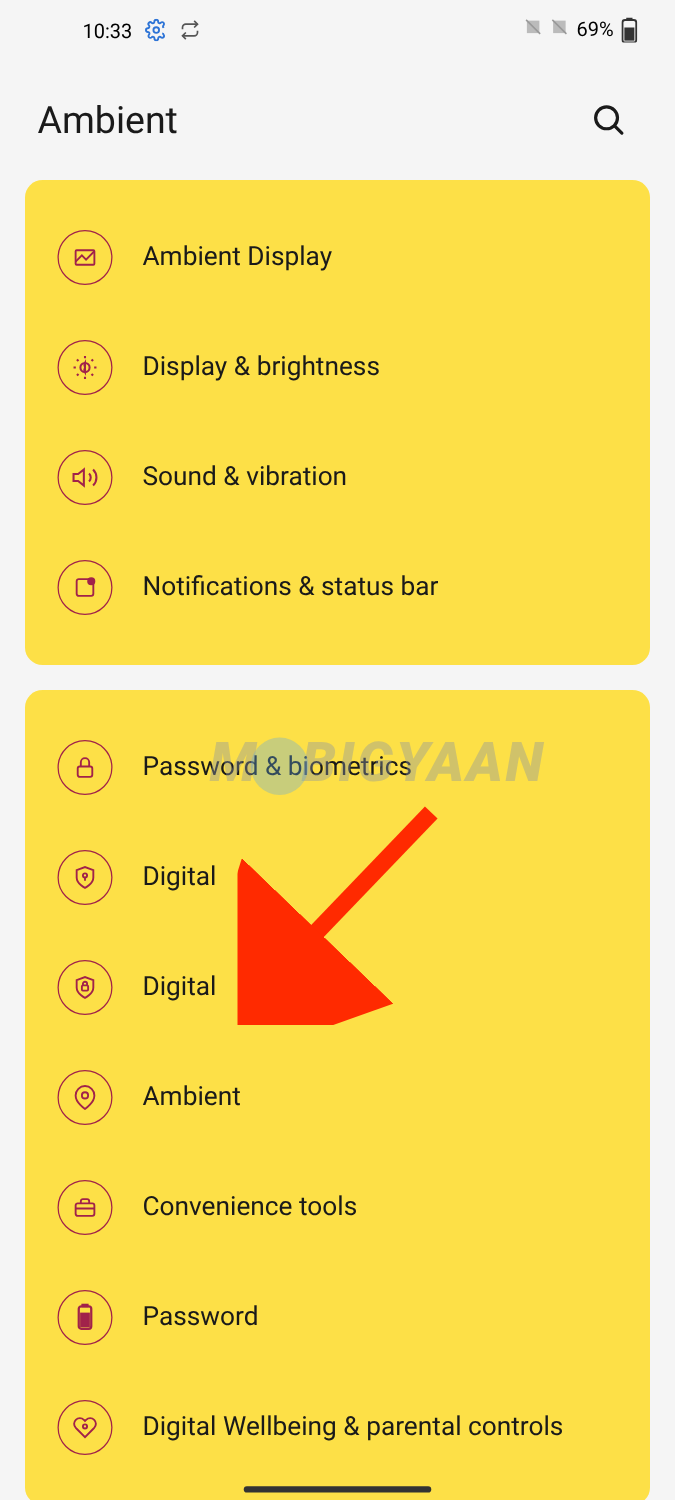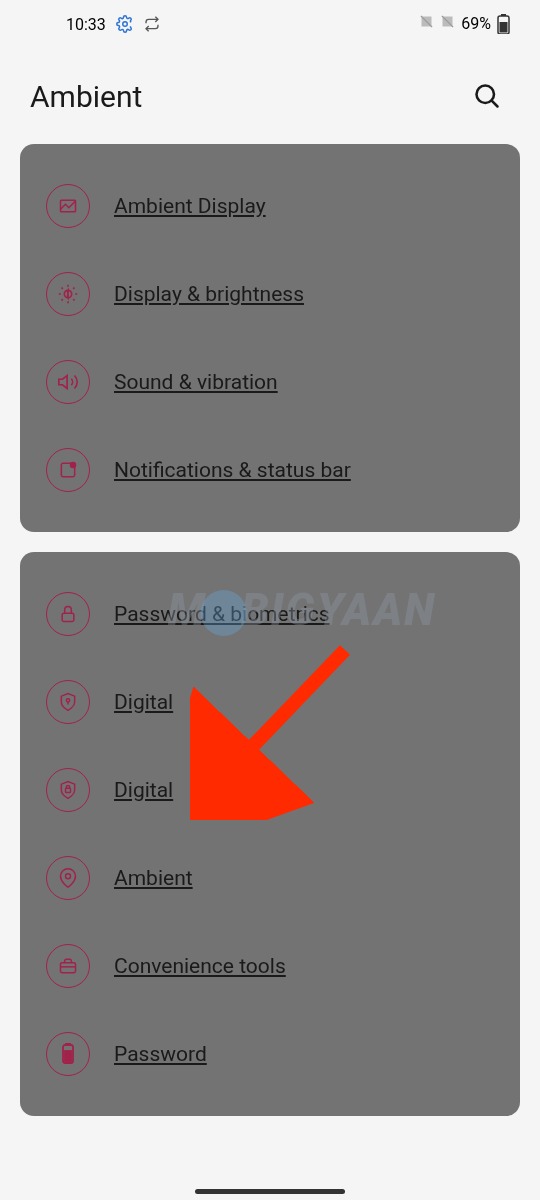--- a/index.html
+++ b/index.html
@@ -55,25 +55,24 @@
       width: 36px;
       height: 36px;
       display: flex;
       align-items: center;
       justify-content: center;
       background: none;
       border: none;
       cursor: pointer;
     }
     .card {
-      background: #737373;
+      background: #fde047;
       border-radius: 14px;
       margin: 0 20px 20px 20px;
       padding: 18px 0;
-      text-decoration: underline;
     }
     .setting-item {
       display: flex;
       align-items: center;
       gap: 24px;
       padding: 22px 26px;
       cursor: pointer;
     }
     .icon-circle {
       width: 44px;
@@ -287,20 +286,29 @@
   <div class="setting-item">
     <div class="icon-circle">
       <svg width="14" height="22" viewBox="0 0 14 22" fill="none" stroke="#a1224a" stroke-width="1.8">
           <rect x="5" y="0" width="4" height="2" fill="#a1224a"></rect>
           <rect x="2" y="2" width="10" height="18" rx="2"></rect>
           <rect x="4" y="8" width="6" height="10" fill="#a1224a"></rect>
         </svg>
     </div>
     <span class="setting-label">Password</span>
   </div>
+  <div class="setting-item">
+    <div class="icon-circle">
+      <svg width="22" height="20" viewBox="0 0 24 24" fill="none" stroke="#a1224a" stroke-width="1.8">
+          <path d="M20.84 4.61a5.5 5.5 0 0 0-7.78 0L12 5.67l-1.06-1.06a5.5 5.5 0 0 0-7.78 7.78l1.06 1.06L12 21.23l7.78-7.78 1.06-1.06a5.5 5.5 0 0 0 0-7.78z"></path>
+          <circle cx="12" cy="11" r="2"></circle>
+        </svg>
+    </div>
+    <span class="setting-label">Digital Wellbeing &amp; parental controls</span>
+  </div>
 </div>
 
 <div class="watermark">
   M<span class="watermark-dot"></span>BIGYAAN
 </div>
 
 <div class="arrow-overlay">
   <svg width="180" height="180" viewBox="0 0 180 180">
     <defs>
       <marker id="arrowhead" markerWidth="12" markerHeight="12" refX="3" refY="6" orient="auto">

